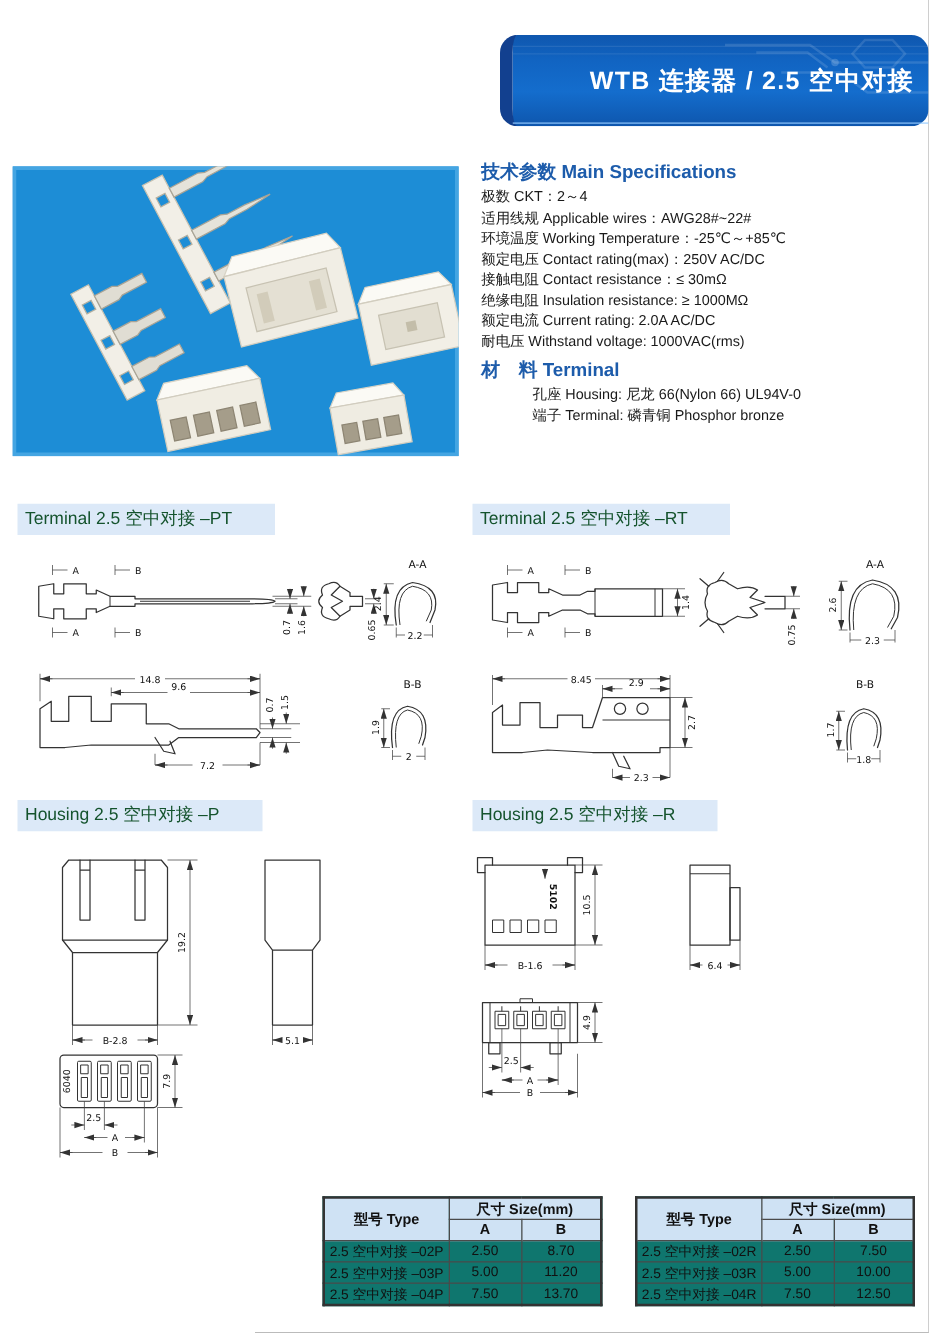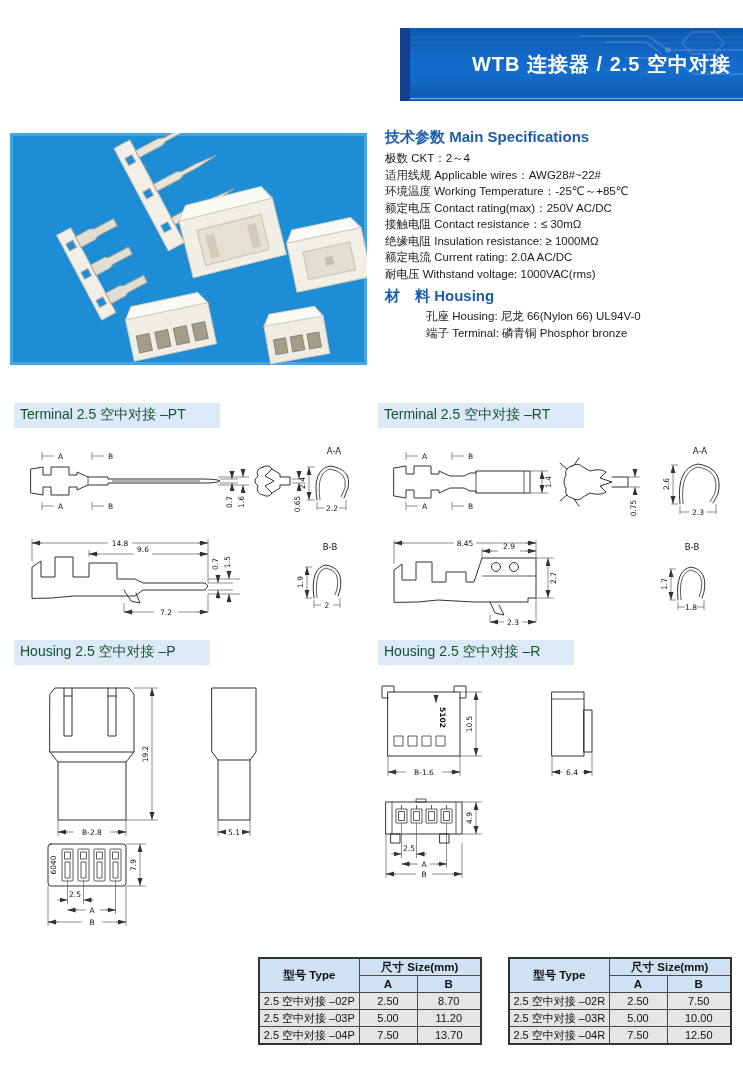--- a/index.html
+++ b/index.html
@@ -2,40 +2,40 @@
 <html><head>
 <meta charset="utf-8">
 <style>
   html,body{margin:0;padding:0;background:#888;}
   #page{position:relative;width:743px;height:1066px;background:#fff;overflow:hidden;
         font-family:"Liberation Sans","DejaVu Sans",sans-serif;}
   
   #banner{position:absolute;left:400px;top:28px;width:343px;height:73px;
           background:linear-gradient(180deg,#0f57ae 0%,#1164c2 28%,#146dcd 62%,#0e56ad 100%);
           border-left:10px solid #12408f;box-sizing:border-box;
-          display:flex;align-items:center;justify-content:flex-end;}
+          display:flex;align-items:center;justify-content:flex-end;border-radius:14px;}
   #banner .ttl{color:#fff;font-size:20px;font-weight:bold;letter-spacing:1px;padding-right:12px;position:relative;z-index:2;}
   #banner svg{position:absolute;left:0;top:0;z-index:1;}
   
   .blue-head{position:absolute;color:#1d5cab;font-size:15px;font-weight:bold;}
   .spec-lines{position:absolute;font-size:11.5px;color:#1a1a1a;line-height:16.5px;}
   
   .sec-bar{position:absolute;background:#dce9f8;color:#14532d;font-size:14px;
            padding:3px 34px 4px 6px;white-space:nowrap;}
   
   #photo{position:absolute;left:10px;top:133px;}
   
   .drw{position:absolute;}
   .ol{fill:none;stroke:#333;stroke-width:1;stroke-linejoin:round;stroke-linecap:round;}
   .ol2{fill:none;stroke:#333;stroke-width:0.8;stroke-linejoin:round;}
   .dl{stroke:#444;stroke-width:0.6;fill:none;}
   .dt{font-size:7.5px;fill:#111;font-family:"DejaVu Sans",sans-serif;}
   .st{font-size:8.5px;fill:#111;font-family:"DejaVu Sans",sans-serif;}
   
-  .dim-table{position:absolute;border-collapse:collapse;border:2px solid #333;background:#e5e5e5;}
+  .dim-table{position:absolute;border-collapse:collapse;border:2px solid #333;background:#0f766e;}
   .dim-table td{border:1px solid #4a4a4a;text-align:center;font-size:11px;color:#111;
                 padding:0 2px;height:16px;}
   .dim-table td.th{background:#cfe2f4;font-weight:bold;font-size:11.5px;}
   .dim-table td.typ{font-size:11px;}
 </style>
 </head>
 <body>
 
 <div id="page">
 
@@ -112,21 +112,21 @@
     <div>极数 CKT：2～4</div>
     <div>适用线规 Applicable wires：AWG28#~22#</div>
     <div>环境温度 Working Temperature：-25℃～+85℃</div>
     <div>额定电压 Contact rating(max)：250V AC/DC</div>
     <div>接触电阻 Contact resistance：≤ 30mΩ</div>
     <div>绝缘电阻 Insulation resistance: ≥ 1000MΩ</div>
     <div>额定电流 Current rating: 2.0A AC/DC</div>
     <div>耐电压 Withstand voltage: 1000VAC(rms)</div>
   </div>
 
-  <div class="blue-head" style="left:385px;top:287px;">材　料 Housing</div>
+  <div class="blue-head" style="left:385px;top:287px;">材　料 Terminal</div>
   <div class="spec-lines" style="left:385px;top:308px;margin-left:41px;">
     <div>孔座 Housing: 尼龙 66(Nylon 66) UL94V-0</div>
     <div>端子 Terminal: 磷青铜 Phosphor bronze</div>
   </div>
 
   <div class="sec-bar" style="left:14px;top:403px;">Terminal 2.5 空中对接 –PT</div>
   <div class="sec-bar" style="left:378px;top:403px;">Terminal 2.5 空中对接 –RT</div>
   <div class="sec-bar" style="left:14px;top:640px;">Housing 2.5 空中对接 –P</div>
   <div class="sec-bar" style="left:378px;top:640px;">Housing 2.5 空中对接 –R</div>
 

